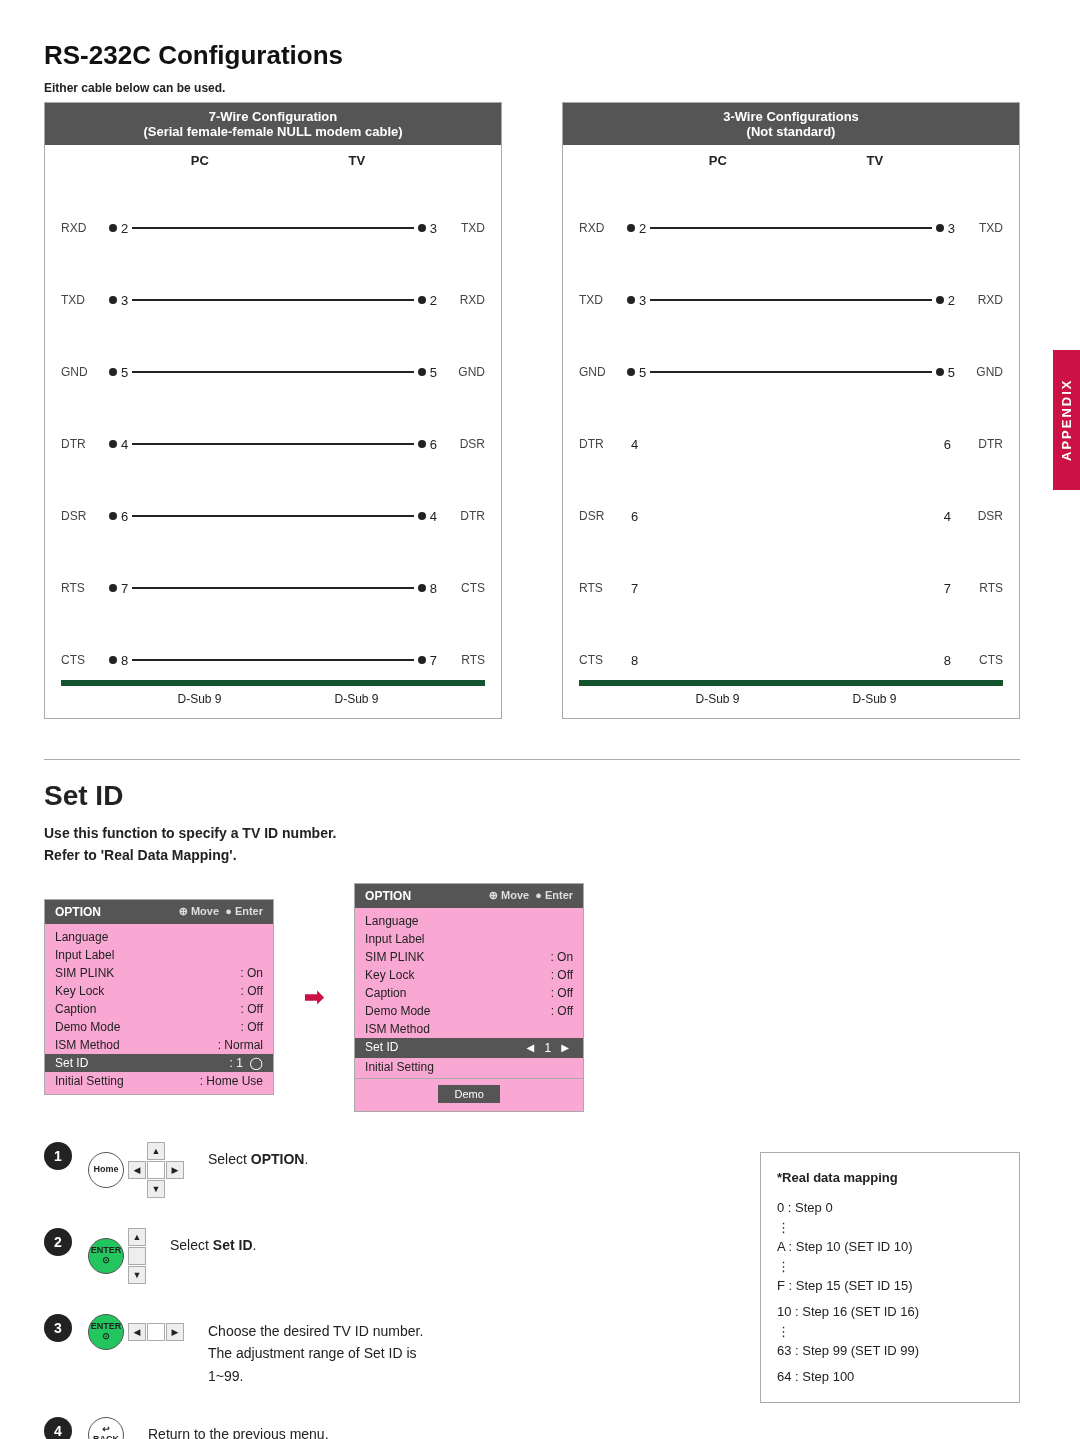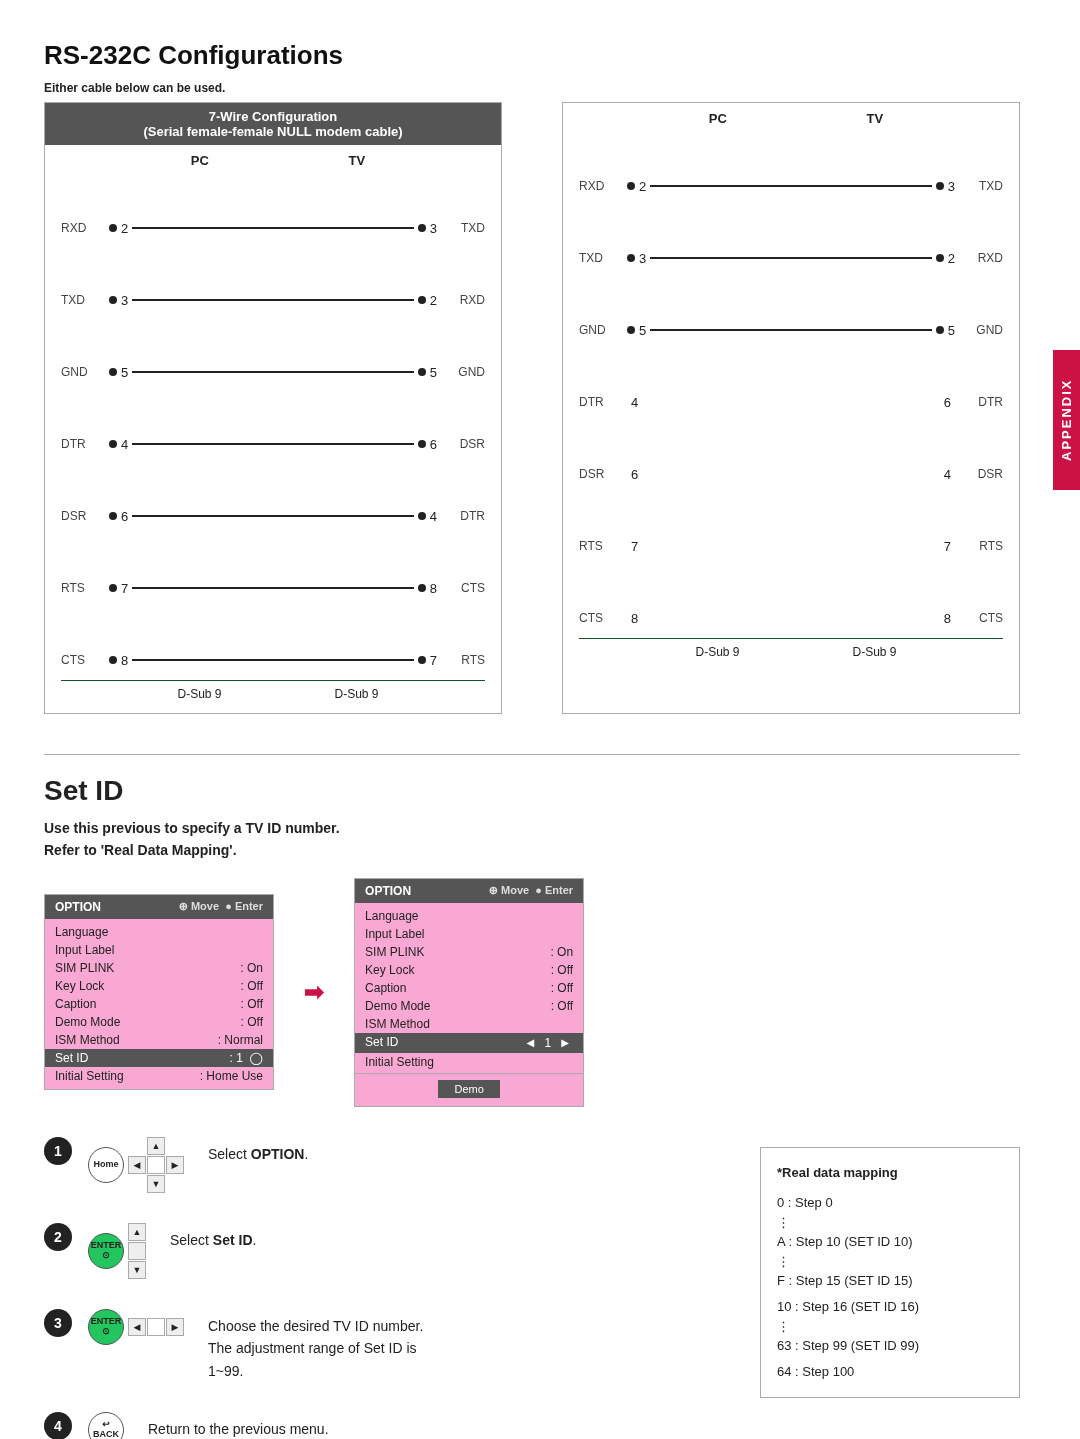--- a/index.html
+++ b/index.html
@@ -119,21 +119,21 @@
       text-align: right;
     }
 
     .dsub-row {
       display: flex;
       justify-content: space-around;
       font-size: 12px;
       margin-top: 8px;
       padding-left: 60px;
       padding-right: 50px;
-      border-top: 1px solid #14532d;
+      border-top: 6px solid #14532d;
       padding-top: 6px;
     }
 
     
     .set-id-section {
       margin-top: 10px;
       margin-bottom: 30px;
     }
 
     .set-id-title {
@@ -517,20 +517,24 @@
           <span class="wire-label-right">RTS</span>
         </div>
         <div class="dsub-row">
           <span>D-Sub 9</span>
           <span>D-Sub 9</span>
         </div>
       </div>
     </div>
 
     <div class="wire-config-box">
+      <div class="wire-config-header">
+        <div>3-Wire Configurations</div>
+        <div>(Not standard)</div>
+      </div>
       <div class="wire-config-table">
         <div class="wire-cols">
           <span>PC</span>
           <span>TV</span>
         </div>
         <div class="wire-row">
           <span class="wire-label-left">RXD</span>
           <div class="wire-diagram">
             <div class="wire-pin">
                 <span class="dot"></span>
@@ -612,21 +616,21 @@
         </div>
       </div>
     </div>
   </div>
 
   <hr class="horizontal-rule">
 
   <div class="set-id-section">
     <h2 class="set-id-title">Set ID</h2>
     <p class="set-id-desc">
-      <span>Use this previous to specify a TV ID number.</span><br>
+      <span>Use this function to specify a TV ID number.</span><br>
       <span>Refer to 'Real Data Mapping'.</span>
     </p>
 
     <div class="option-menus">
 
       <div class="option-menu">
         <div class="option-menu-header">
           <span>OPTION</span>
           <span class="option-menu-nav">⊕ Move &nbsp;● Enter</span>
         </div>

